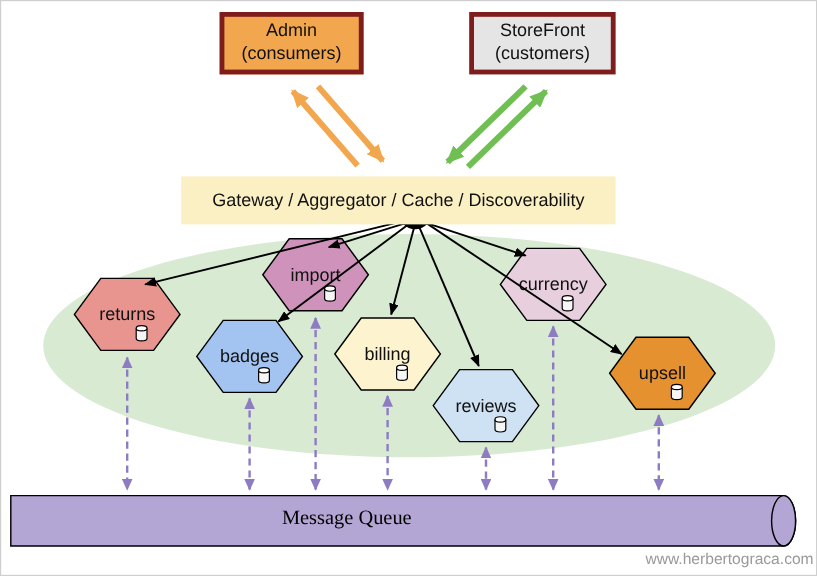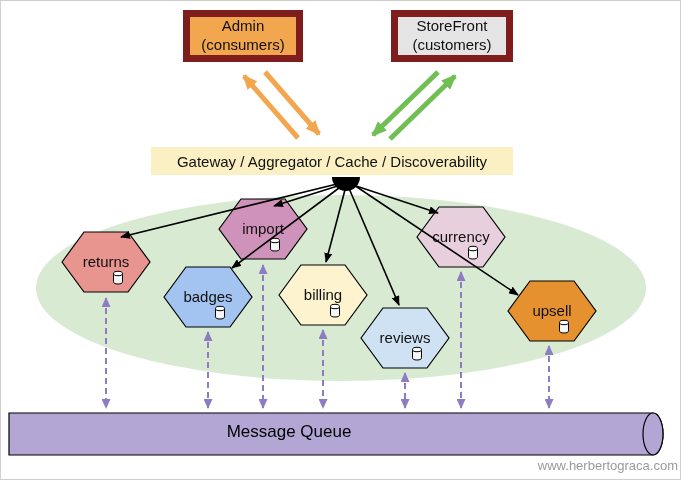--- a/index.html
+++ b/index.html
@@ -5,34 +5,34 @@
   * { margin: 0; padding: 0; box-sizing: border-box; }
   body { background: #ffffff; font-family: "Liberation Sans", sans-serif; }
   .stage {
     position: relative; width: 681px; height: 480px;
     background: #ffffff; border: 1px solid #cfcfcf; overflow: hidden;
   }
   svg.layer { position: absolute; left: 0; top: 0; }
   svg text { font-family: "Liberation Sans", sans-serif; font-size: 15px; fill: #111; }
   .client-box {
     position: absolute; width: 120px; height: 52px;
-    border: 7px solid #7f1d1d;
+    border: 4px solid #7f1d1d;
     display: flex; flex-direction: column; align-items: center; justify-content: center;
     font-size: 15px; color: #111; text-align: center; line-height: 1.25;
   }
   .client-box.admin { left: 182px; top: 9px; }
   .client-box.storefront { left: 390px; top: 9px; width: 122px; }
   .gateway-bar {
-    position: absolute; left: 150px; top: 146px; width: 362px; height: 28px;
+    position: absolute; left: 150px; top: 146px; width: 362px; height: 40px;
     display: flex; align-items: center; justify-content: center;
     font-size: 15px; color: #111;
   }
   .queue-label {
     position: absolute; left: 8px; top: 421px; width: 560px;
-    text-align: center; font-size: 17px; color: #000;
+    text-align: center; font-size: 17px; color: #000; font-family: Liberation Serif, serif;
   }
   .watermark {
     position: absolute; right: 2px; top: 457px;
     font-size: 13px; color: #9a9a9a;
   }
 </style>
 </head>
 <body>
 
 <div class="stage">

